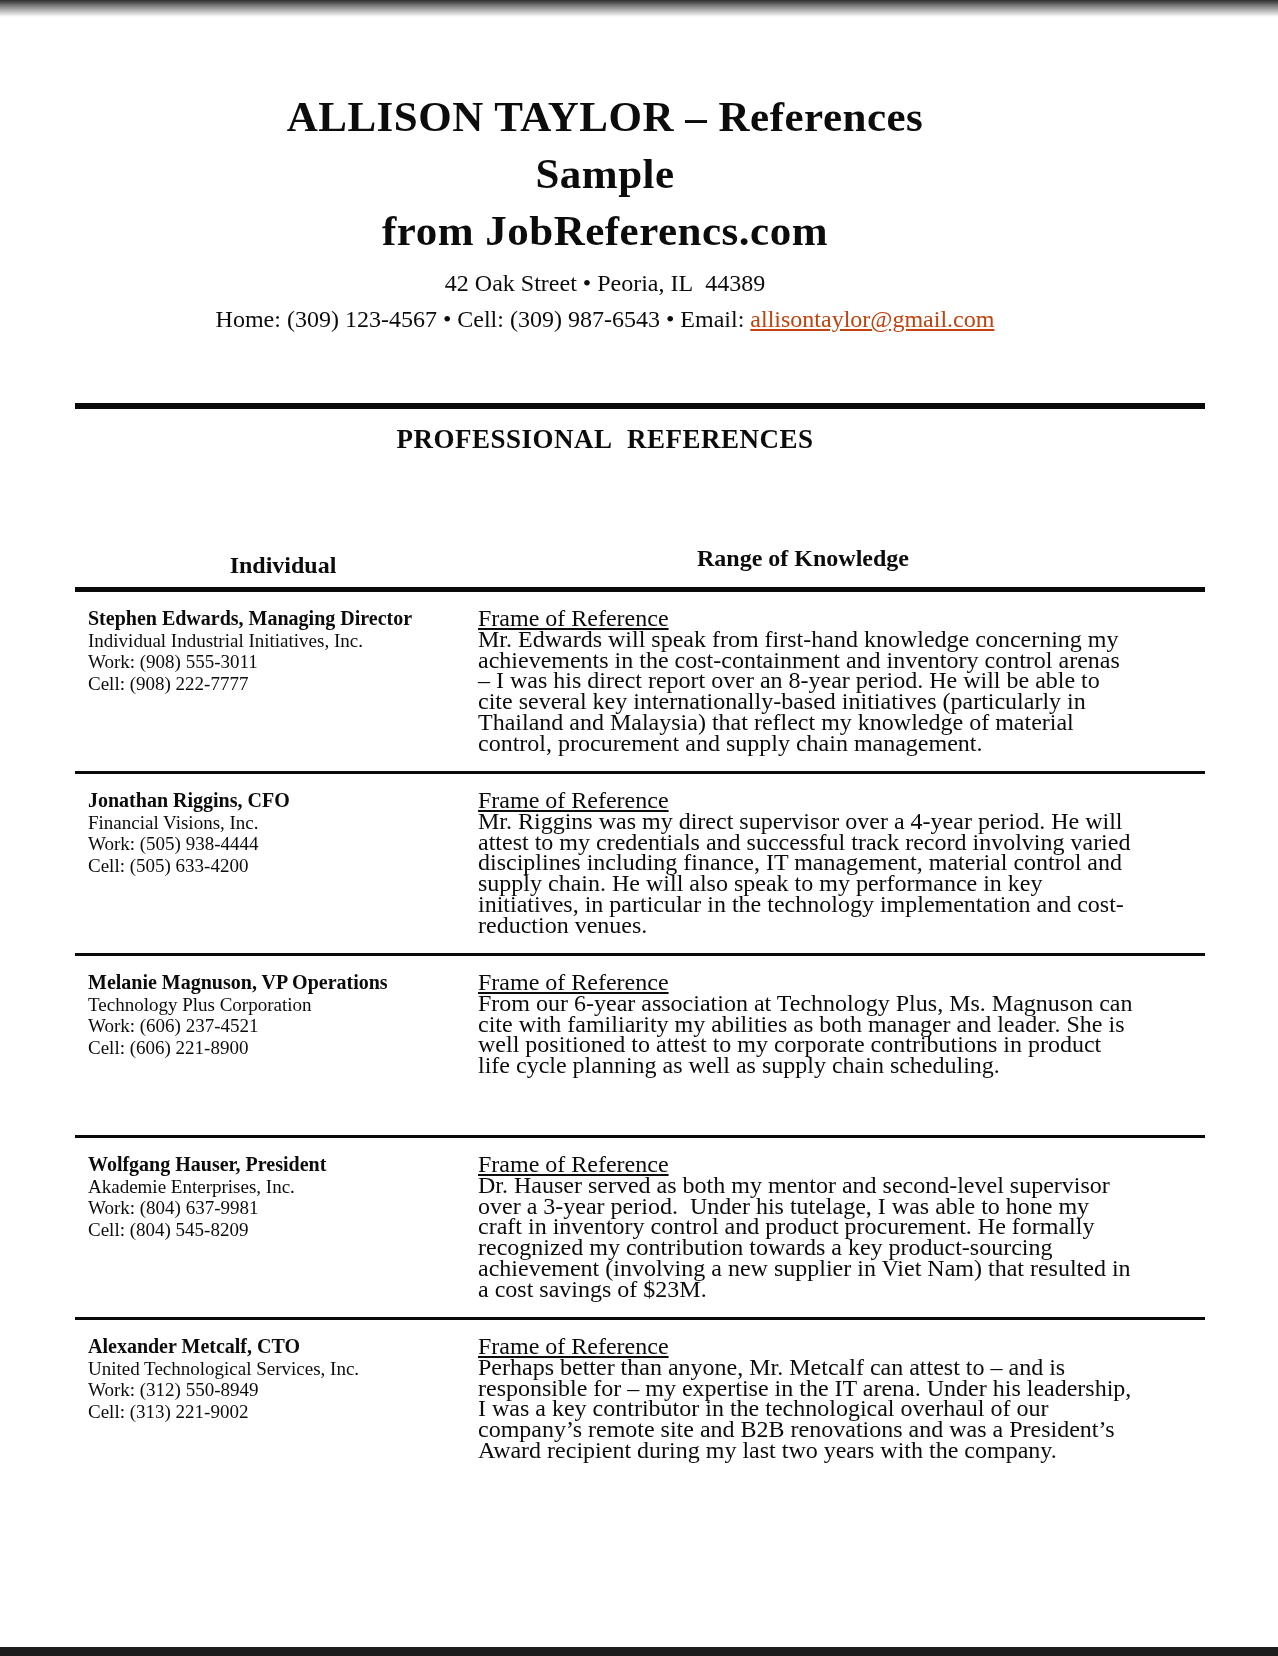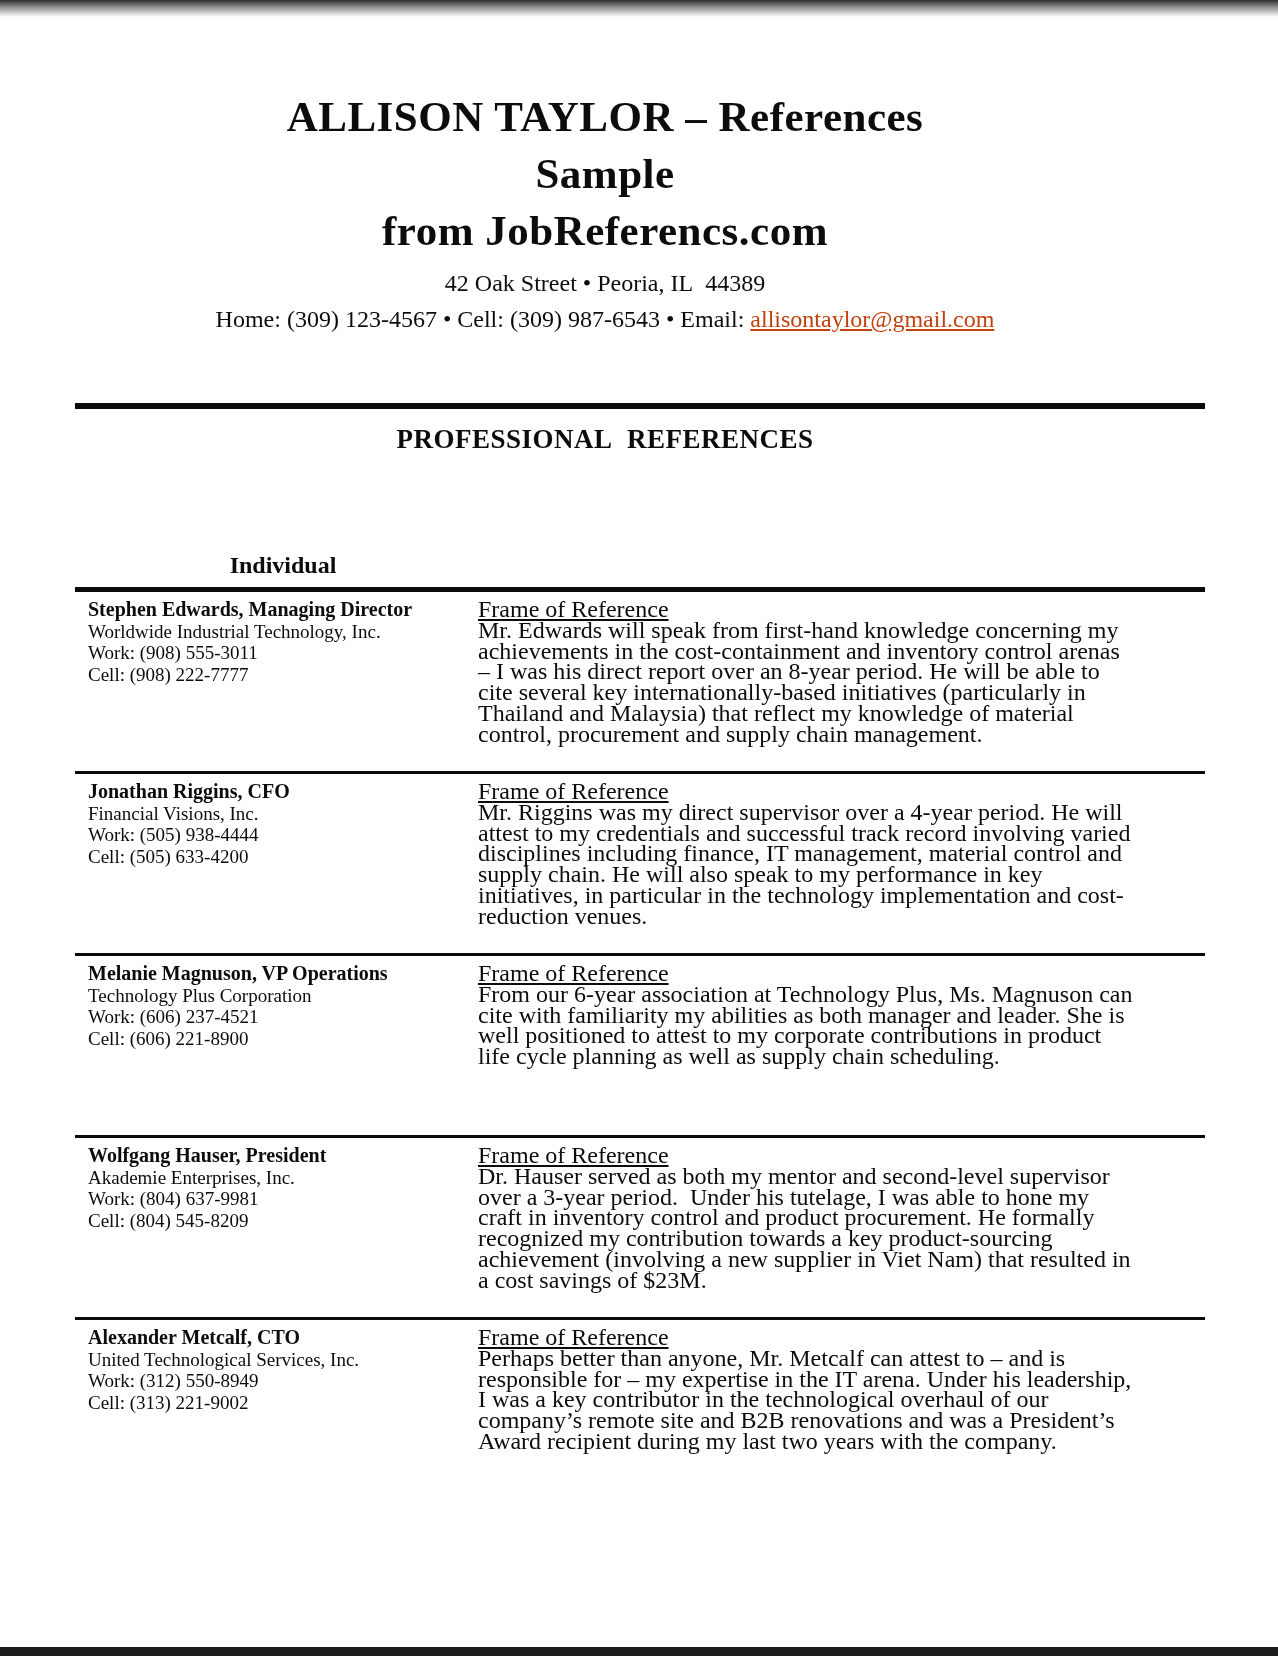--- a/index.html
+++ b/index.html
@@ -65,21 +65,21 @@
     font-weight: bold;
     text-align: center;
   }
   .col1-header { width: 403px; padding-left: 13px; transform: translateY(7px); }
   .col2-header { width: 650px; }
   .entry {
     display: flex;
     margin-left: 75px;
     width: 1130px;
     min-height: 179px;
-    padding-top: 7px;
+    padding-top: 16px;
   }
   .entry:last-of-type { min-height: 0; }
   .entry-left { width: 403px; padding-left: 13px; font-size: 19px; line-height: 21.5px; }
   .entry-name { font-weight: bold; font-size: 20px; }
   .entry-right { width: 655px; font-size: 24px; line-height: 20.8px; }
   .frame-label { text-decoration: underline; }
 </style>
 </head>
 <body>
 
@@ -95,27 +95,28 @@
   <div class="contact-line"><span>Home: (309) 123-4567 • Cell: (309) 987-6543 • Email: </span><a class="email-link">allisontaylor@gmail.com</a></div>
 </header>
 
 <div class="rule rule-thick"></div>
 
 <div class="section-title">PROFESSIONAL&nbsp; REFERENCES</div>
 
 <div>
   <div class="col-headers">
     <div class="col1-header">Individual</div>
+    <div class="col2-header">Range of Knowledge</div>
   </div>
   <div class="rule rule-header"></div>
 
   <section class="entry">
     <div class="entry-left">
       <div class="entry-name">Stephen Edwards, Managing Director</div>
-      <div>Worldwide Industrial Technology, Inc.</div>
+      <div>Individual Industrial Initiatives, Inc.</div>
       <div>Work: (908) 555-3011</div>
       <div>Cell: (908) 222-7777</div>
     </div>
     <div class="entry-right">
       <div class="frame-label">Frame of Reference</div>
       <p>Mr. Edwards will speak from first-hand knowledge concerning my achievements in the cost-containment and inventory control arenas – I was his direct report over an 8-year period. He will be able to cite several key internationally-based initiatives (particularly in Thailand and Malaysia) that reflect my knowledge of material control, procurement and supply chain management.</p>
     </div>
   </section>
   <div class="rule rule-row"></div>
 

